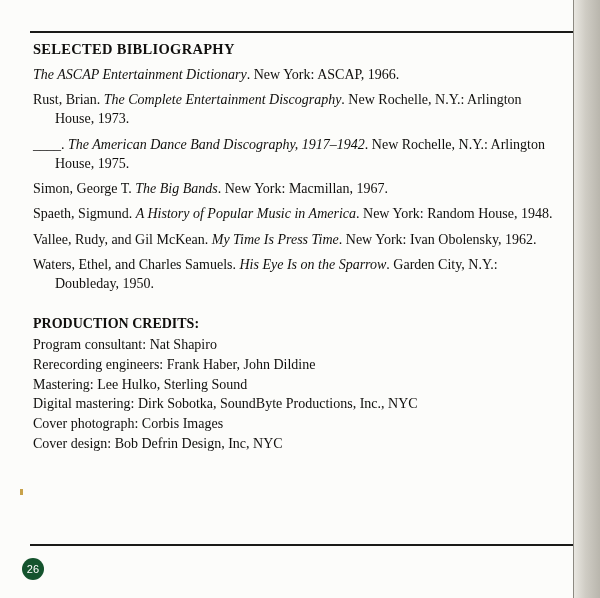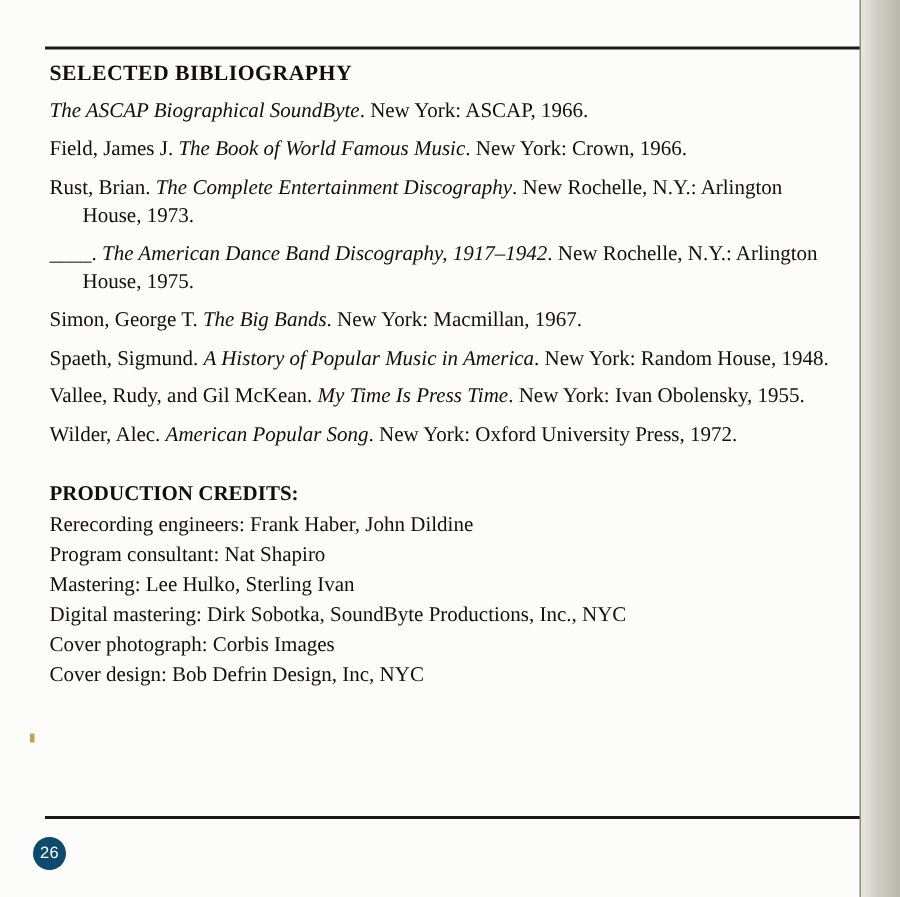--- a/index.html
+++ b/index.html
@@ -97,21 +97,21 @@
     margin: 0;
   }
   
   .page-number {
     position: absolute;
     left: 22px;
     top: 558px;
     width: 22px;
     height: 22px;
     border-radius: 50%;
-    background: #0c4a6e;
+    background: #14532d;
     color: #ffffff;
     font-size: 11px;
     font-family: "Liberation Sans", sans-serif;
     display: flex;
     align-items: center;
     justify-content: center;
     letter-spacing: 0.2px;
     text-align: center;
   }
   
@@ -127,35 +127,34 @@
 <body>
 
 <div class="page">
 
   <div class="rule-top"></div>
   <div class="rule-bottom"></div>
 
   <div class="content">
     <div class="heading">SELECTED BIBLIOGRAPHY</div>
     <div class="bib-list">
-        <p class="bib-entry"><i>The ASCAP Biographical SoundByte</i><span>. New York: ASCAP, 1966.</span></p>
-        <p class="bib-entry"><span>Field, James J. </span><i>The Book of World Famous Music</i><span>. New York: Crown, 1966.</span></p>
+        <p class="bib-entry"><i>The ASCAP Entertainment Dictionary</i><span>. New York: ASCAP, 1966.</span></p>
         <p class="bib-entry"><span>Rust, Brian. </span><i>The Complete Entertainment Discography</i><span>. New Rochelle, N.Y.: Arlington House, 1973.</span></p>
         <p class="bib-entry"><span>____. </span><i>The American Dance Band Discography, 1917–1942</i><span>. New Rochelle, N.Y.: Arlington House, 1975.</span></p>
         <p class="bib-entry"><span>Simon, George T. </span><i>The Big Bands</i><span>. New York: Macmillan, 1967.</span></p>
         <p class="bib-entry"><span>Spaeth, Sigmund. </span><i>A History of Popular Music in America</i><span>. New York: Random House, 1948.</span></p>
-        <p class="bib-entry"><span>Vallee, Rudy, and Gil McKean. </span><i>My Time Is Press Time</i><span>. New York: Ivan Obolensky, 1955.</span></p>
-        <p class="bib-entry"><span>Wilder, Alec. </span><i>American Popular Song</i><span>. New York: Oxford University Press, 1972.</span></p>
+        <p class="bib-entry"><span>Vallee, Rudy, and Gil McKean. </span><i>My Time Is Press Time</i><span>. New York: Ivan Obolensky, 1962.</span></p>
+        <p class="bib-entry"><span>Waters, Ethel, and Charles Samuels. </span><i>His Eye Is on the Sparrow</i><span>. Garden City, N.Y.: Doubleday, 1950.</span></p>
       </div>
     <div class="credits">
       <p class="credits-title">PRODUCTION CREDITS:</p>
       <div>
+          <p class="credits-line">Program consultant: Nat Shapiro</p>
           <p class="credits-line">Rerecording engineers: Frank Haber, John Dildine</p>
-          <p class="credits-line">Program consultant: Nat Shapiro</p>
-          <p class="credits-line">Mastering: Lee Hulko, Sterling Ivan</p>
+          <p class="credits-line">Mastering: Lee Hulko, Sterling Sound</p>
           <p class="credits-line">Digital mastering: Dirk Sobotka, SoundByte Productions, Inc., NYC</p>
           <p class="credits-line">Cover photograph: Corbis Images</p>
           <p class="credits-line">Cover design: Bob Defrin Design, Inc, NYC</p>
         </div>
     </div>
   </div>
 
   <div class="speck s1"></div>
 
   <div class="right-edge-line"></div>

